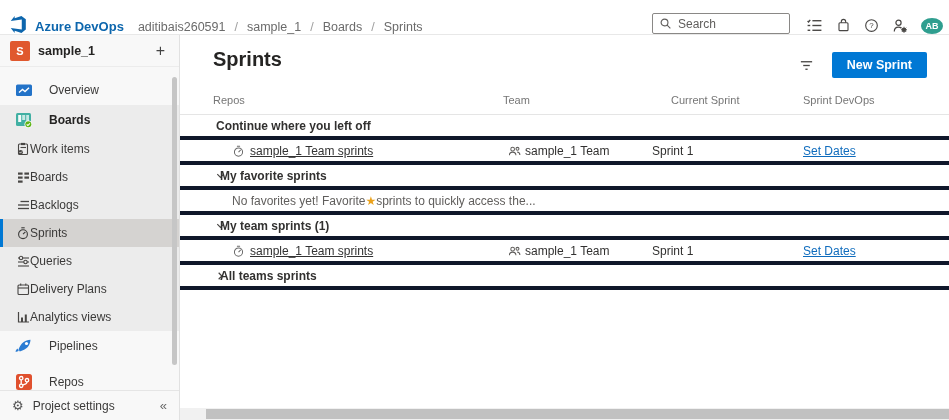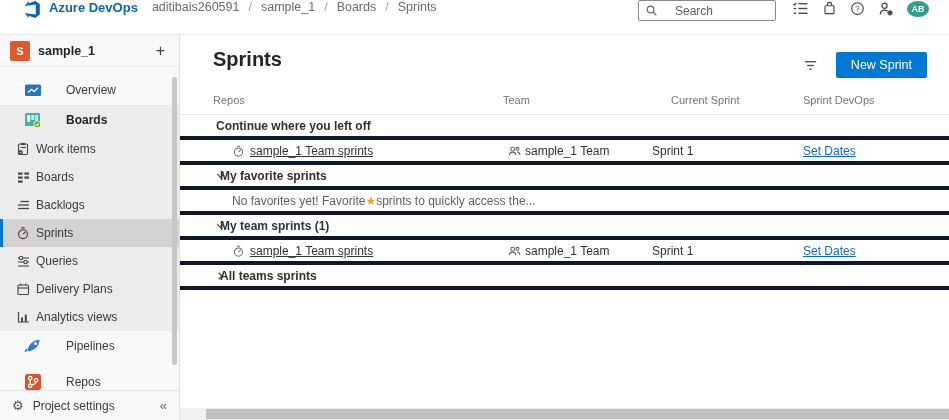--- a/index.html
+++ b/index.html
@@ -8,66 +8,66 @@
     --overview-icon:#2373c8; --boards-icon:#41b0a3; --boards-check:#60b515;
     --repos-icon:#e0502e; --pipelines-icon:#2b7cd3;
   }
   *{box-sizing:border-box;margin:0;padding:0;font-family:"Liberation Sans",sans-serif}
   body{width:949px;height:420px;overflow:hidden;position:relative;background:#fff;color:#323130}
   svg{display:block}
   button{background:none;border:none;cursor:pointer;padding:0}
 
   
   .topbar{position:absolute;top:0;left:0;right:0;height:35px;background:#fff;
-    border-bottom:1px solid #e8e8e8;display:flex;align-items:flex-start;padding:0 18px;z-index:5}
+    border-bottom:1px solid #e8e8e8;display:flex;align-items:flex-end;padding:0 4px;z-index:5}
   .logo-btn{margin:0 8px 0 4px}
   .brand{font-weight:bold;font-size:13px;color:var(--brand-text);cursor:pointer}
   .crumbs{display:flex;align-items:center;gap:9px;margin-left:14px;font-size:12.5px;color:#6b6b6b}
   .crumbs .crumb{cursor:pointer}
   .crumbs .sep{color:#a0a0a0}
   .search{margin-left:auto;width:138px;height:21px;border:1px solid #8a8886;border-radius:2px;
-    display:flex;align-items:center;gap:17px;padding:0 6px;background:#fff}
+    display:flex;align-items:center;gap:6px;padding:0 6px;background:#fff}
   .search input{border:none;outline:none;width:100%;font-size:12px;color:#323130;background:transparent}
   .search input::placeholder{color:#605e5c}
   .tb-icons{display:flex;align-items:center;gap:13px;margin-left:16px;margin-right:2px}
   .avatar{width:22px;height:16px;border-radius:50%;background:var(--avatar-bg);color:#fff;
     font-size:9px;font-weight:bold;display:flex;align-items:center;justify-content:center;cursor:pointer}
 
   
   .sidebar{position:absolute;top:35px;left:0;width:180px;bottom:0;background:#f8f8f8;
     border-right:1px solid #e1e1e1}
   .proj{height:32px;display:flex;align-items:center;gap:8px;padding:0 10px;border-bottom:1px solid #ececec}
   .pav{width:20px;height:20px;border-radius:2px;background:var(--project-avatar-bg);color:#fff;
     font-size:11px;font-weight:bold;display:flex;align-items:center;justify-content:center}
   .pname{font-weight:bold;font-size:12.5px;color:#252423}
   .plus{margin-left:auto;font-size:16px;color:#444;cursor:pointer;line-height:1;padding:0 4px}
   .nav{padding-top:8px}
   .nav-item{display:flex;align-items:center;cursor:pointer;font-size:12px;color:#3b3a39}
-  .nav-item.top-level{height:30px;padding-left:24px;gap:24px}
-  .nav-item.sub{height:28px;padding-left:16px;gap:6px}
+  .nav-item.top-level{height:30px;padding-left:15px;gap:16px}
+  .nav-item.sub{height:28px;padding-left:16px;}
   .nav-item.bold span.lbl{font-weight:bold;color:#252423}
   .group{background:#ececec}
   .nav-item.selected{background:#d5d3d1;border-left:3px solid var(--accent);padding-left:13px}
   .nico18{width:18px;height:18px;flex:0 0 18px}
   .nico14{width:14px;height:14px;flex:0 0 14px}
   .repos-gap{margin-top:6px}
   .sb-scroll{position:absolute;right:2px;top:42px;width:5px;height:288px;background:#c6c6c6;border-radius:3px}
   .psettings{position:absolute;left:0;right:0;bottom:0;height:30px;background:#f8f8f8;
     border-top:1px solid #e5e5e5;display:flex;align-items:center;gap:9px;padding:0 12px;
     font-size:12px;color:#3b3a39;cursor:pointer}
   .gear{font-size:13px;color:#555;line-height:1}
   .collapse{margin-left:auto;color:#666;font-size:13px;cursor:pointer}
 
   
   .main{position:absolute;left:180px;top:35px;right:0;bottom:0;background:#fff}
   .page-head{position:relative;height:56px}
   .page-head h1{position:absolute;left:33px;top:13px;font-size:20px;font-weight:bold;color:#252423}
   .actions{position:absolute;right:22px;top:17px;display:flex;align-items:center;gap:18px}
   .newsprint{height:26px;padding:0 15px;background:var(--accent);color:#fff;font-size:12.5px;
-    font-weight:normal;border-radius:2px}
+    font-weight:bold;border-radius:2px}
   .thead{position:relative;height:24px;border-bottom:1px solid #e5e5e5}
   .thead span{position:absolute;top:3px;font-size:11px;color:#767676}
   .c-name{left:33px}.c-team{left:323px}.c-cur{left:491px}.c-dates{left:623px}
   .row{position:relative;height:25px;border-bottom:4px solid #0f172a}
   .row.section>*,.row.item>*{position:absolute;top:50%;transform:translateY(-50%)}
   .slabel{left:40px;font-weight:bold;font-size:12px;color:#323130}
   .slabel.noch{left:36px}
   .chev{left:35px}
   .cicon{left:52px}
   .nlink{left:70px;font-size:12px;color:#333;text-decoration:underline;cursor:pointer}

